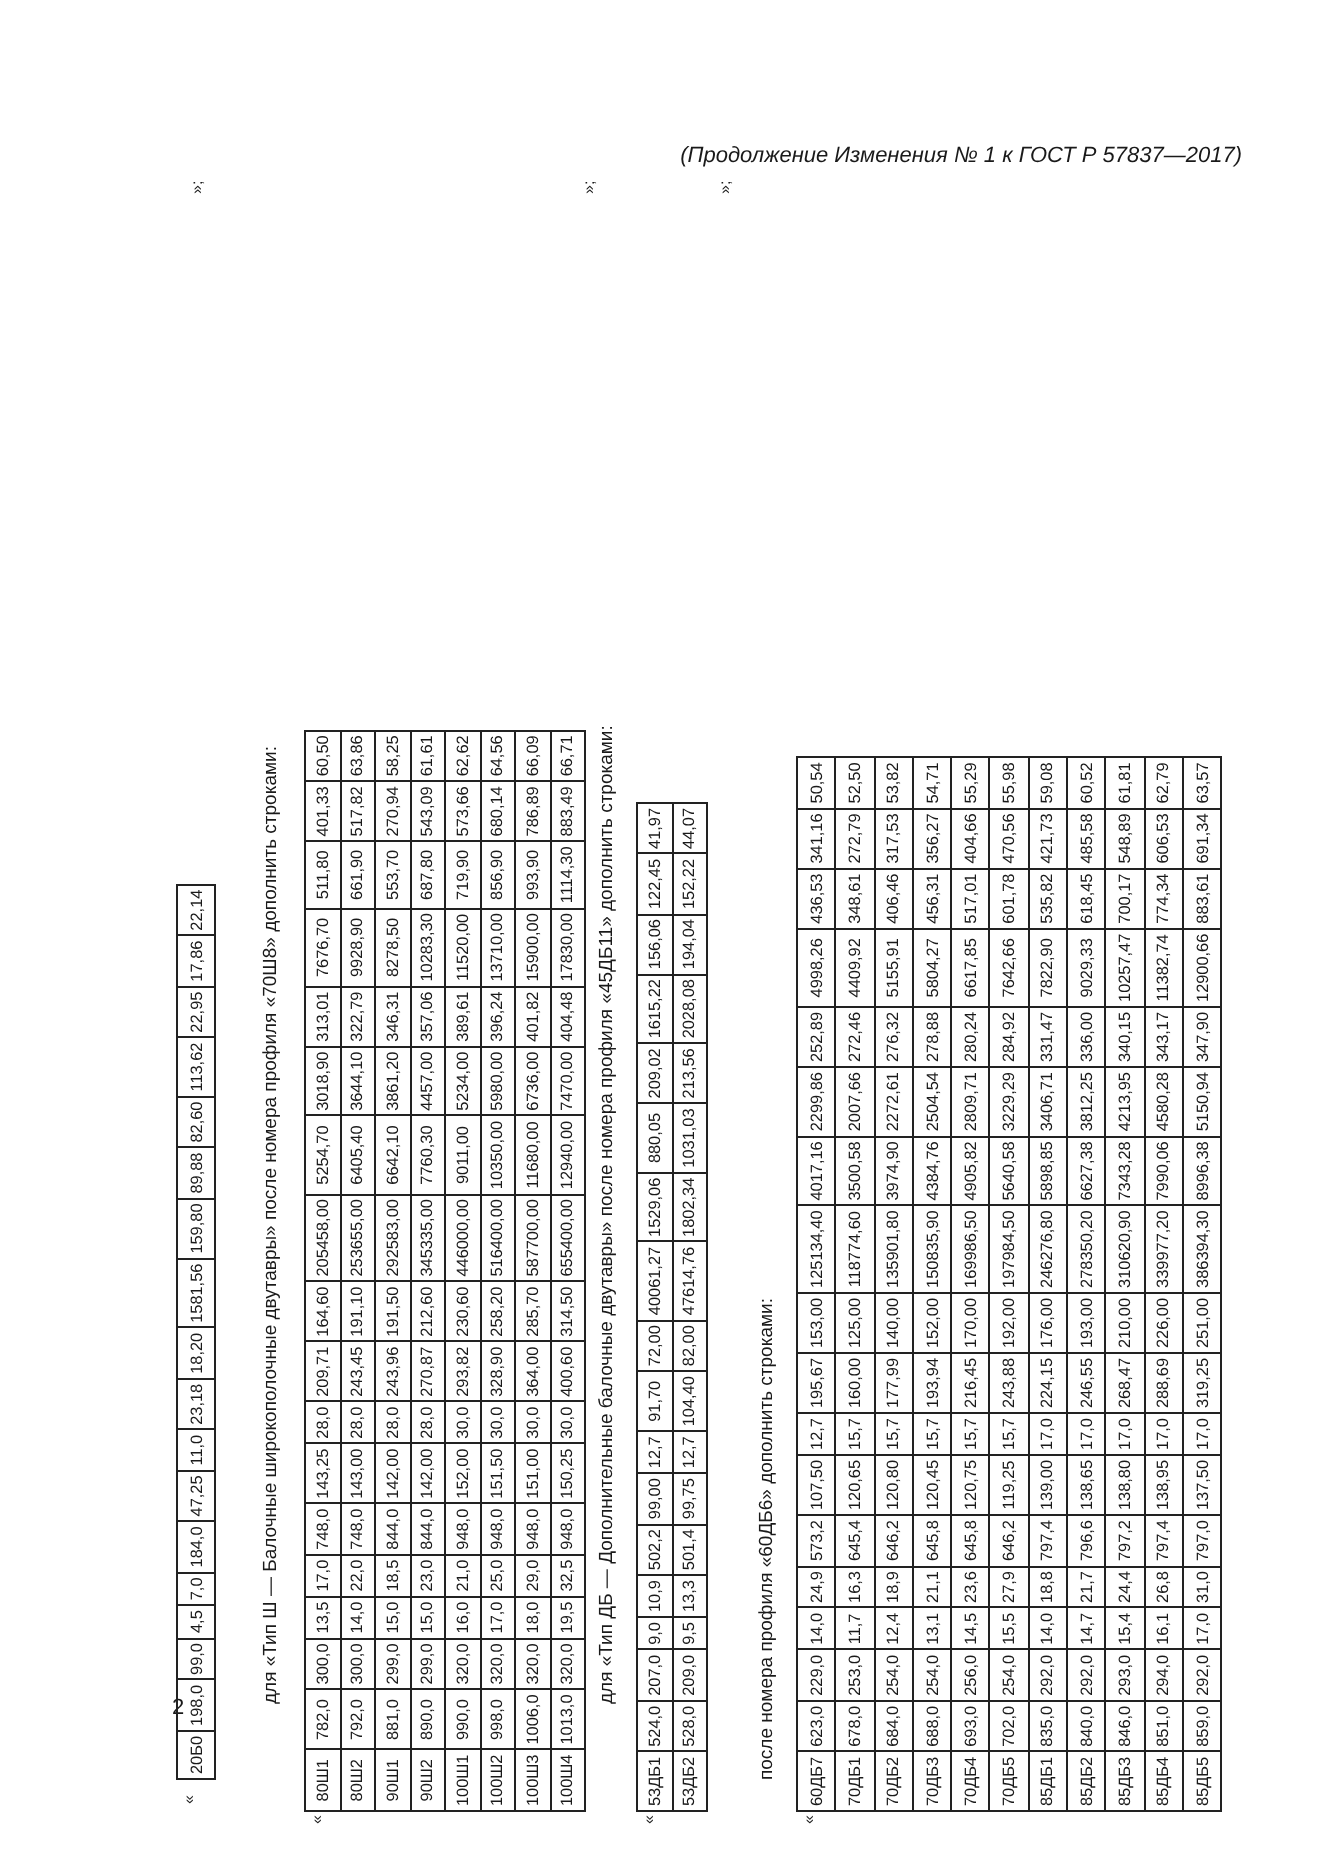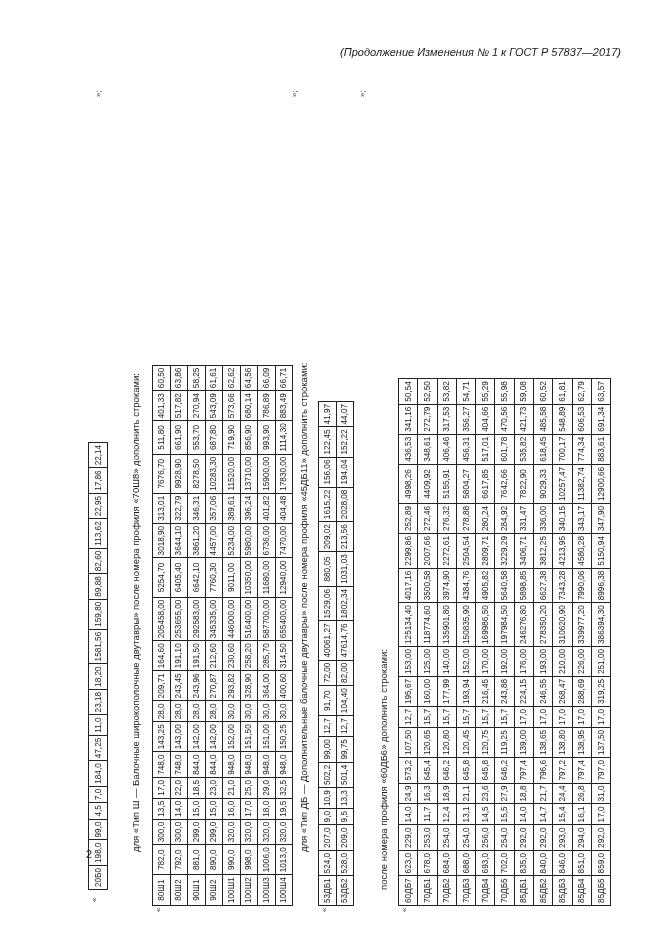--- a/index.html
+++ b/index.html
@@ -1,18 +1,18 @@
 <!DOCTYPE html>
 <html><head>
 <meta charset="utf-8">
 <style>
   html, body { margin:0; padding:0; background:#ffffff; }
   body { width:661px; height:935px; position:relative; overflow:hidden;
          font-family:"Liberation Sans", sans-serif; color:#1a1a1a; }
-  .header { position:absolute; top:46px; right:40px; font-size:11px; font-style:italic;margin-left:40px; }
+  .header { position:absolute; top:72px; right:40px; font-size:11px; font-style:italic;margin-left:40px; }
   .pagenum { position:absolute; left:86px; top:848px; font-size:11px; }
   
   .rot { position:absolute; left:68px; top:912px; width:830px; height:560px;
          transform-origin:0 0; transform:rotate(-90deg); }
   table { border-collapse:collapse; font-size:8.2px; position:absolute; }
   td { border:1px solid #222; text-align:center; padding:0 2px; height:16.5px; white-space:nowrap; }
   .cap { position:absolute; font-size:9.5px; white-space:nowrap; }
   .q { position:absolute; font-size:8px; }
   .t1 { left:22px; top:20px; }
   .t1 td { height:18px; }

